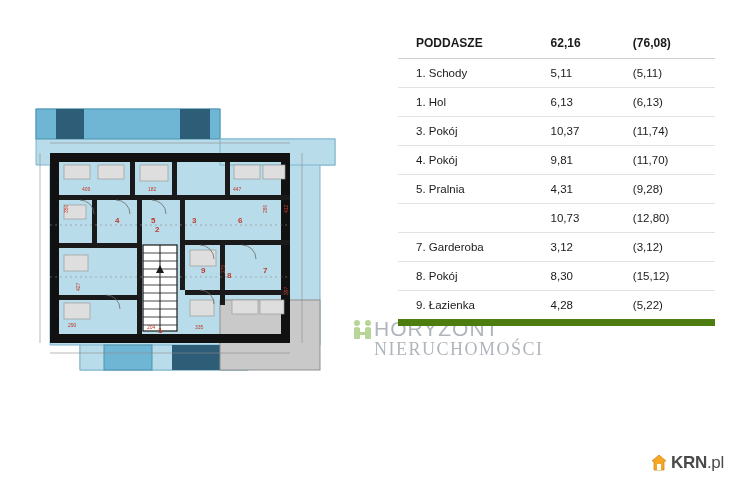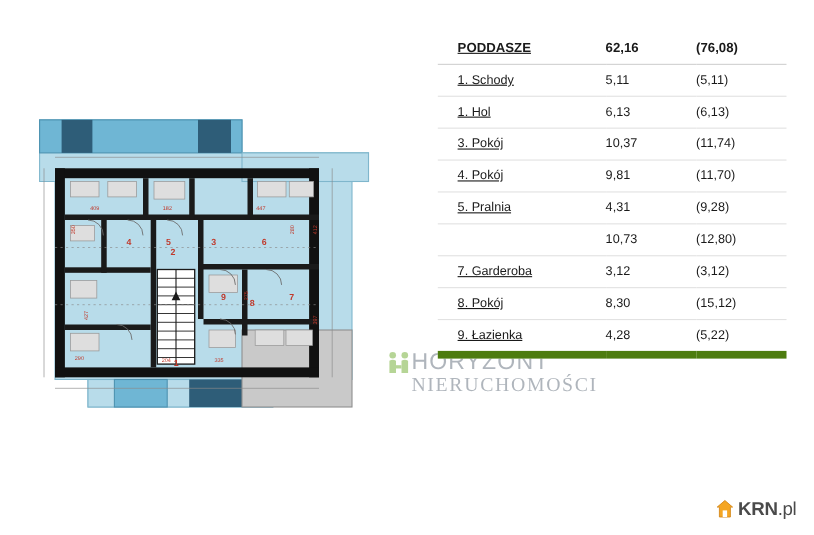--- a/index.html
+++ b/index.html
@@ -79,21 +79,21 @@
     padding: 8px 0 8px 0;
     text-align: left;
     font-weight: normal;
     border-bottom: 1px solid #e2e2e2;
   }
   #area-table tr.header-row th {
     font-weight: bold;
     font-size: 12px;
     border-bottom: 1px solid #d0d0d0;
   }
-  #area-table .c-name { width: 142px; padding-left: 18px; text-decoration: underline; }
+  #area-table .c-name { width: 142px; padding-left: 18px; }
   #area-table .c-val  { width: 88px; }
   #area-table .c-alt  { width: 87px; margin-top: 16px; }
   #area-table tr:last-child td { border-bottom: 7px solid #4d7c0f; }
 
   
   #krn-logo {
     position: absolute;
     right: 16px;
     bottom: 12px;
     height: 22px;

